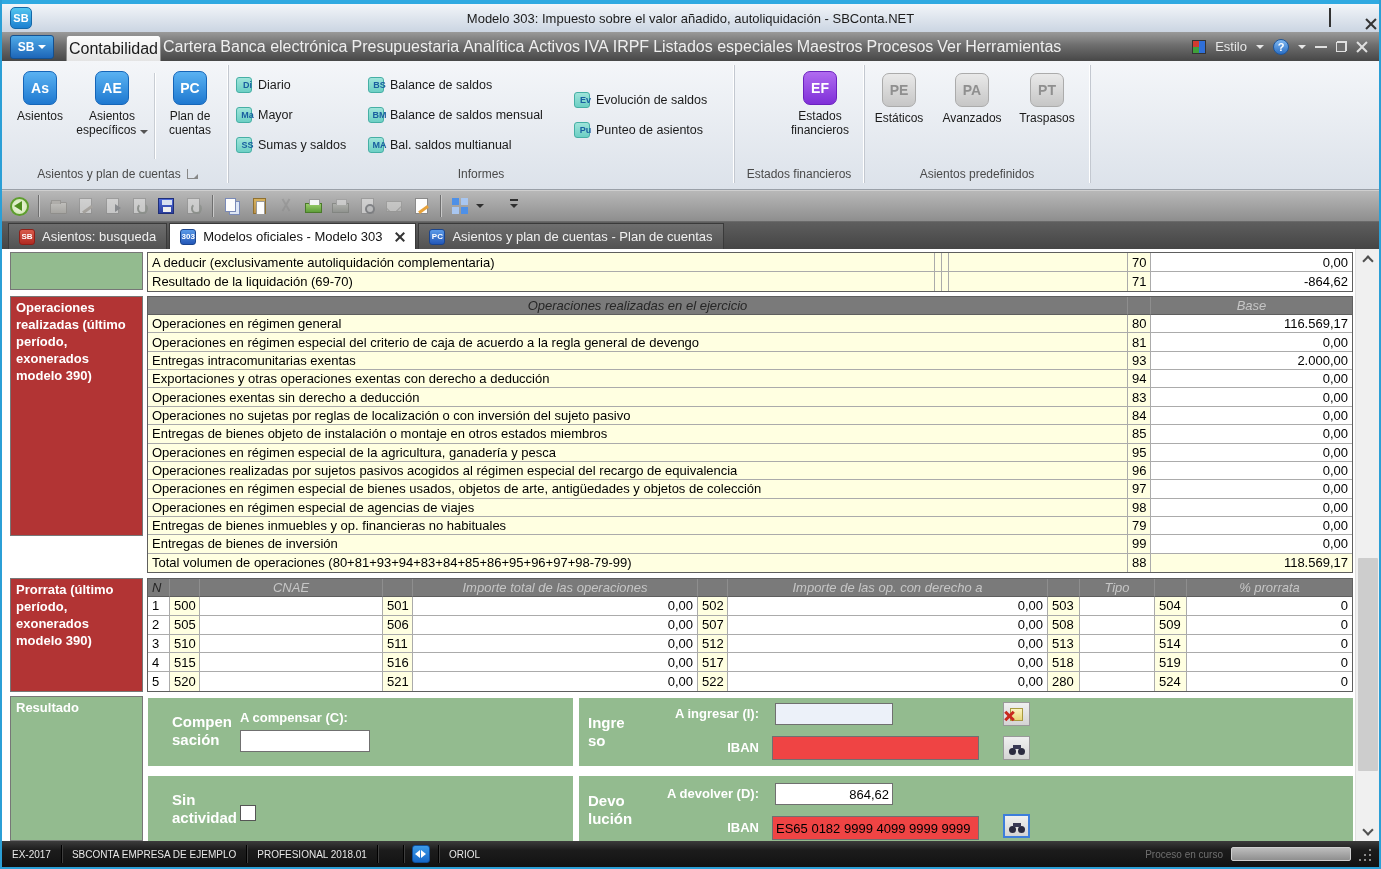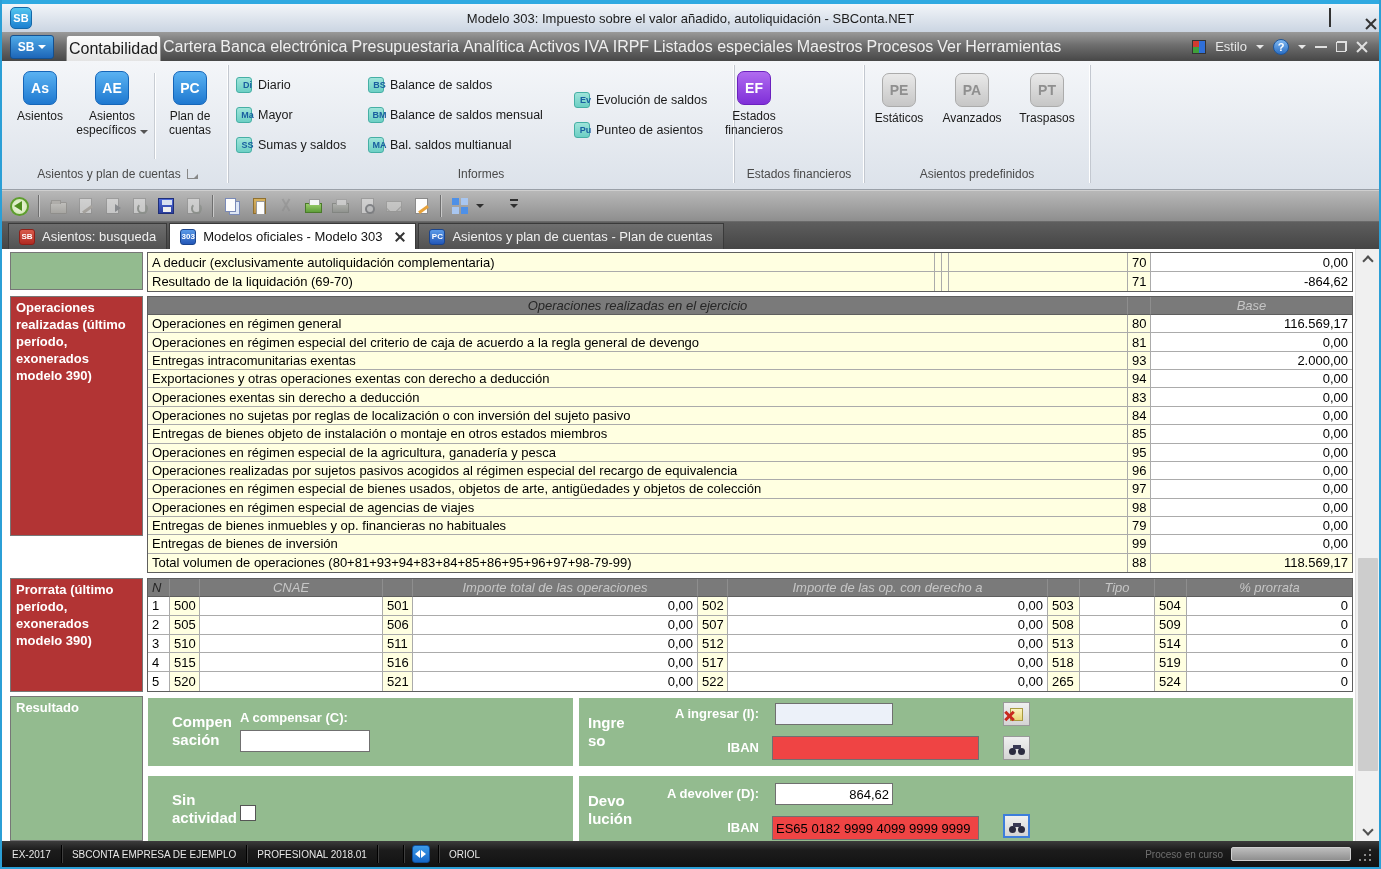--- a/index.html
+++ b/index.html
@@ -290,21 +290,21 @@
     </div>
     <div class="smallbtn" style="left:572px;top:60px;">
       <span class="smallico">Pu</span>
       <span class="smalllbl">Punteo de asientos</span>
     </div>
     <div class="rfooter" style="left:226px;width:506px;">
       <span>Informes</span>
     </div>
     <div class="rgroup-sep" style="left:732px;"></div>
 
-    <div class="bigbtn" style="left:714px;top:10px;">
+    <div class="bigbtn" style="left:780px;top:10px;">
       <div class="bigico purple">EF</div>
       <div class="biglbl">
         <span>Estados</span><br>
         <span>financieros</span>
       </div>
     </div>
     <div class="rfooter" style="left:732px;width:130px;">
       <span>Estados financieros</span>
     </div>
     <div class="rgroup-sep" style="left:862px;"></div>
@@ -534,21 +534,21 @@
       <div class="c ivory">519</div>
       <div class="c val lc">0</div>
 
       <div class="c lr">5</div>
       <div class="c ivory lr">520</div>
       <div class="c lr"></div>
       <div class="c ivory lr">521</div>
       <div class="c val lr">0,00</div>
       <div class="c ivory lr">522</div>
       <div class="c val lr">0,00</div>
-      <div class="c ivory lr">265</div>
+      <div class="c ivory lr">280</div>
       <div class="c lr"></div>
       <div class="c ivory lr">524</div>
       <div class="c val lc lr">0</div>
     </div>
 
     <div class="gbox" style="left:146px;top:449px;width:425px;height:68px;">
       <div class="gtitle" style="left:24px;top:15px;">
         <span>Compen</span><br><span>sación</span>
       </div>
       <div class="glabel" style="left:92px;top:12px;text-align:left;">A compensar (C):</div>

